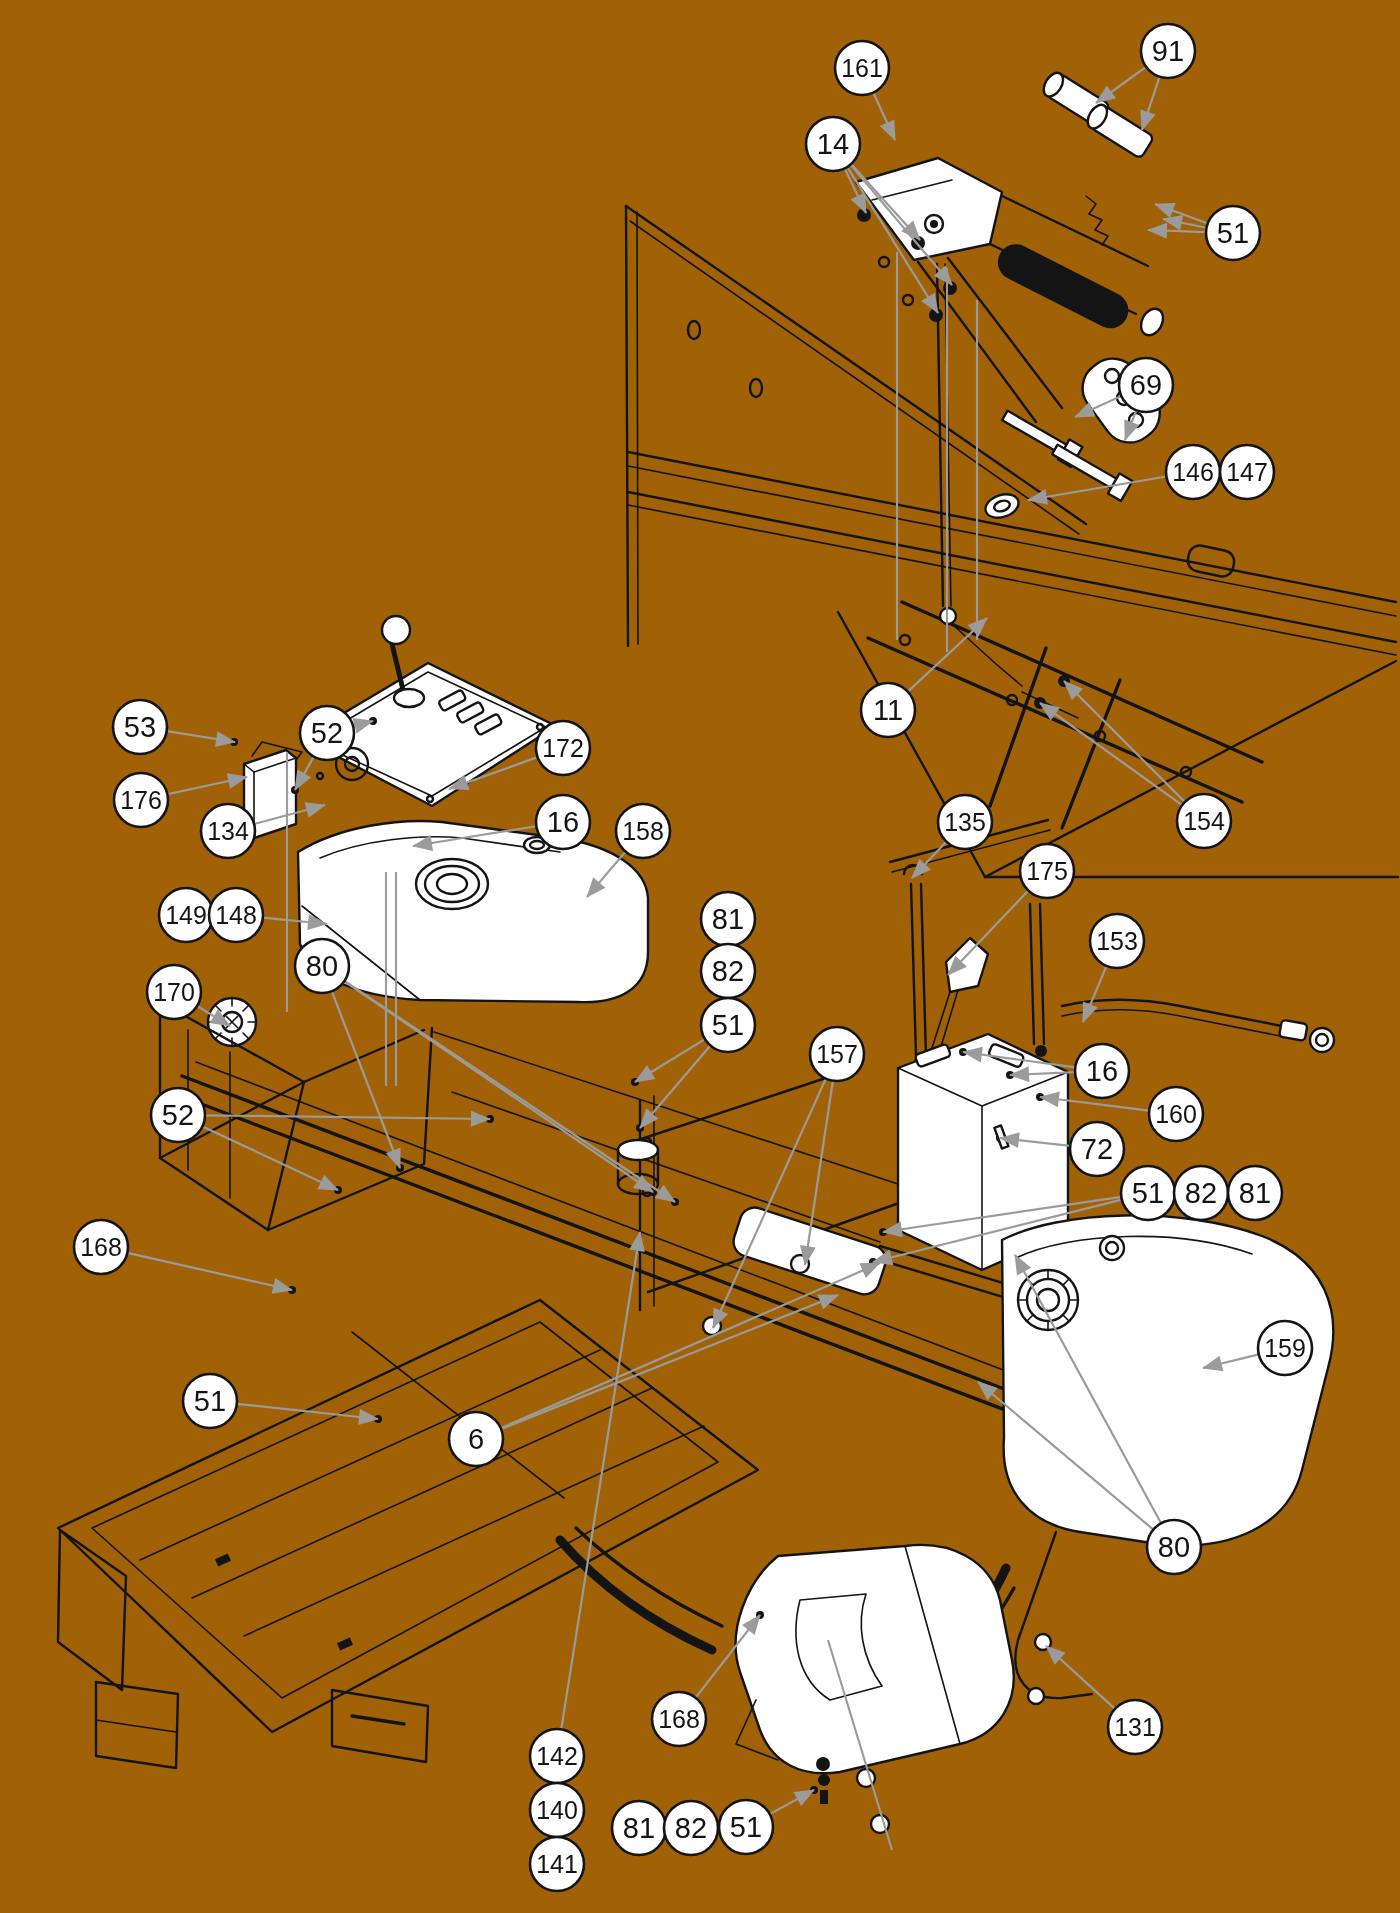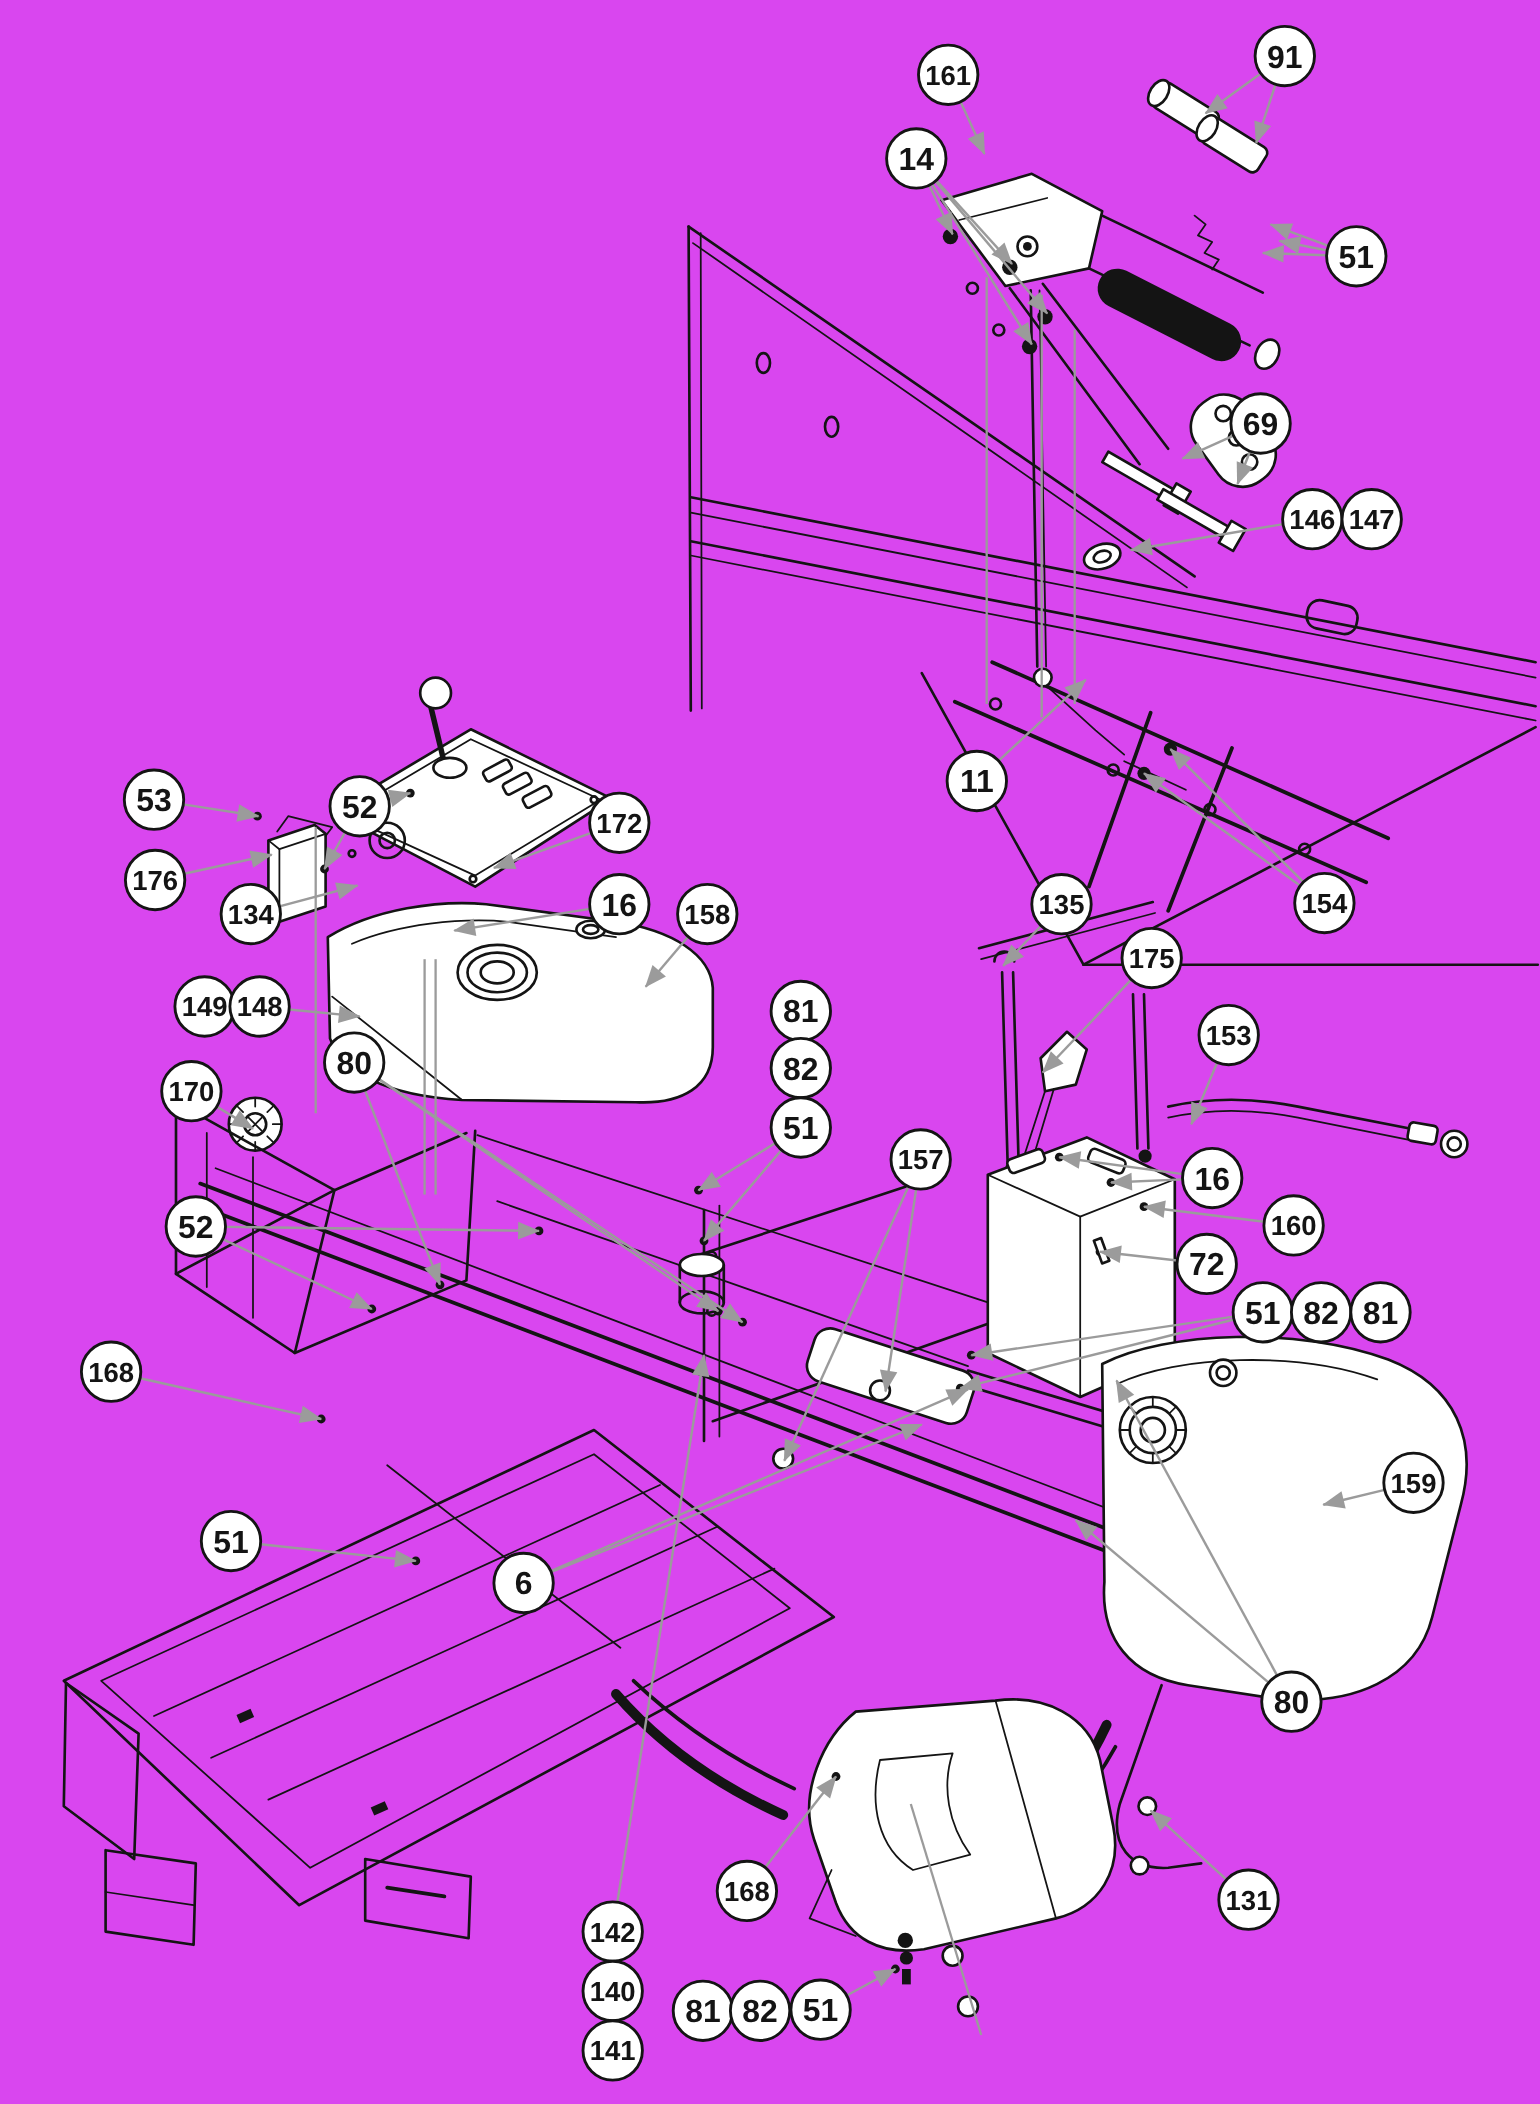--- a/index.html
+++ b/index.html
@@ -1,16 +1,16 @@
 <!DOCTYPE html>
 <html><head>
 <meta charset="utf-8">
 <style>
   html,body{margin:0;padding:0;background:#ffffff;}
-  .stage{position:relative;width:1400px;height:1913px;background:#d946ef;overflow:hidden;font-weight:bold;}
+  .stage{position:relative;width:1400px;height:1913px;background:#a16207;overflow:hidden;}
   svg{display:block;}
   #art-layer path, #art-layer rect, #art-layer circle, #art-layer ellipse, #art-layer line{
     stroke:#141414; fill:none; stroke-width:2.4; stroke-linecap:round; stroke-linejoin:round;
   }
   #art-layer .w1{stroke-width:1.6;}
   #art-layer .w3{stroke-width:3.4;}
   #art-layer .w5{stroke-width:5;}
   #art-layer .w8{stroke-width:9;}
   #art-layer .fill{fill:#141414; stroke:none;}
   #art-layer .wf{fill:#ffffff;}

